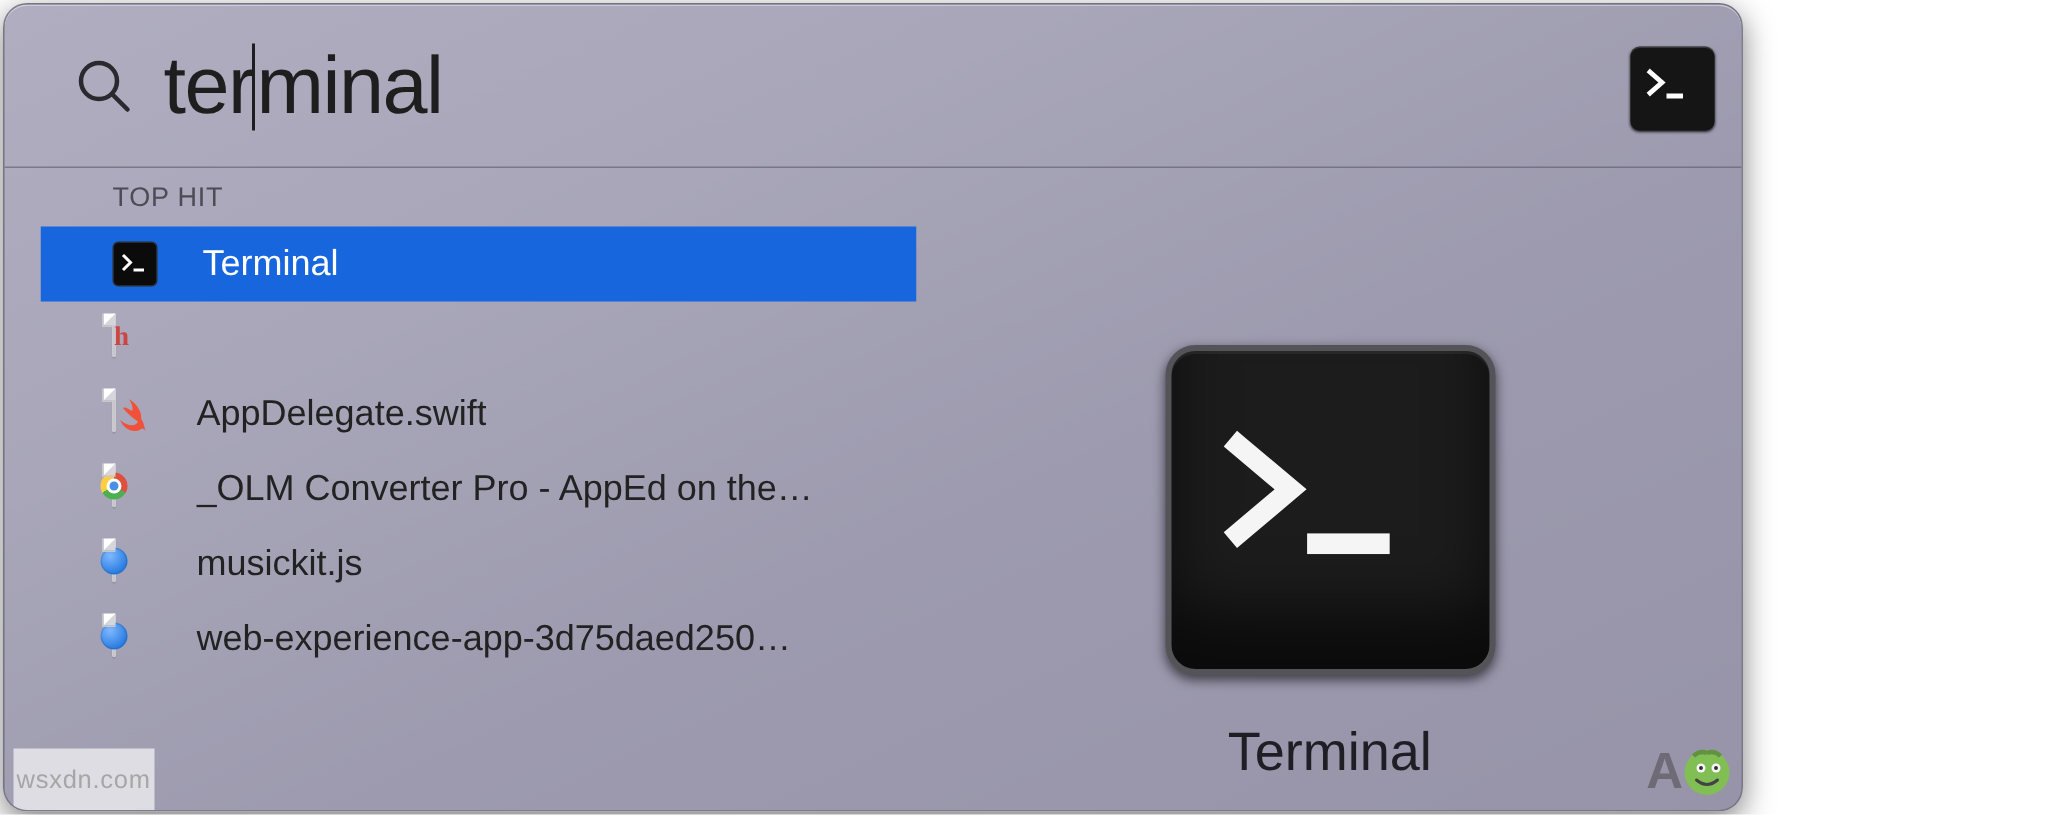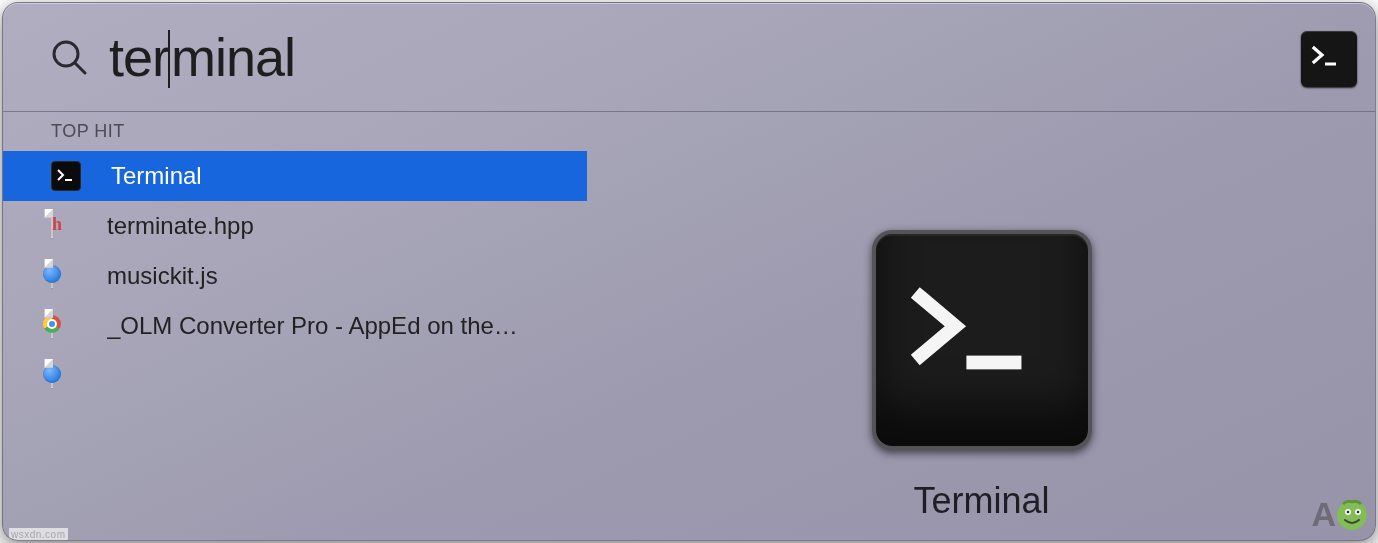--- a/index.html
+++ b/index.html
@@ -7,21 +7,21 @@
       padding: 0;
       box-sizing: border-box;
       font-family: -apple-system, "Helvetica Neue", Helvetica, Arial, sans-serif;
     }
     html, body {
       width: 1378px;
       height: 543px;
       overflow: hidden;
     }
     .spotlight-window {
-      width: 1374px;
+      width: 1160px;
       height: 539px;
       margin: 2px;
       border-radius: 16px;
       background: linear-gradient(155deg, #b0adc0 0%, #a8a6b8 30%, #9d9aaf 60%, #9794a9 100%);
       box-shadow: 0 6px 20px rgba(0,0,0,0.5), inset 0 1px 0 rgba(255,255,255,0.4);
       position: relative;
       overflow: hidden;
       border: 1px solid rgba(80,80,90,0.5);
     }
 
@@ -79,20 +79,21 @@
       display: flex;
       height: calc(100% - 108px);
       border-top: 1px solid rgba(0,0,0,0.15);
       border-top-color: rgba(90,88,100,0.6);
     }
     .results-pane {
       width: 585px;
       flex: 0 0 585px;
       overflow: hidden;
       border-right: 1px solid rgba(0,0,0,0.0);
+      margin-left: 24px;
     }
     .preview-pane {
       flex: 1;
       display: flex;
       flex-direction: column;
       align-items: center;
       justify-content: flex-start;
       padding-top: 118px;
       gap: 140px;
     }
@@ -243,24 +244,24 @@
     .watermark-r .green {
       color: #7fc24a;
       display:inline-block;
       width: 34px; height:34px;
       position: relative;
     }
     .watermark-l {
       position: absolute;
       left: 6px;
       bottom: -1px;
-      font-size: 10px;
+      font-size: 17px;
       color: #a6a6a6;
       background: rgba(255,255,255,0.65);
-      padding: 1px 2px;
+      padding: 11px 2px;
       letter-spacing: 0.5px;
     }
   </style>
 </head>
 <body>
 
 <div class="spotlight-window">
 
   <div class="search-row">
     <span class="search-icon-wrap">
@@ -294,42 +295,52 @@
           </svg>
         </span>
         <span class="result-label">Terminal</span>
       </div>
 
 
       <div class="result-item">
         <span class="file-icon">
           <span class="page-icon"><span class="page-letter red">h</span></span>
         </span>
-        <span class="result-label">terminate.hpp</span>
-      </div>
-
+      </div>
+
+      <div class="result-item">
+        <span class="file-icon">
+          <span class="page-icon">
+            <svg width="26" height="33" style="position:absolute;inset:0" viewBox="0 0 26 33">
+              <path d="M6 12 c5 6 10 9 10 9 c-1 3 -6 4 -12 -1 c3 7 10 9 14 6 c1 -1 2 0 3 1 c-1 -3 -1 -5 -3 -8 c1 -4 -3 -10 -8 -13 c2 3 3 7 2 8 c-2 -1 -5 -3 -6 -2 z" fill="#f05138"></path>
+            </svg>
+          </span>
+        </span>
+        <span class="result-label">AppDelegate.swift</span>
+      </div>
+
+      <div class="result-item">
+        <span class="file-icon">
+          <span class="page-icon"><span class="page-badge chrome"></span></span>
+        </span>
+        <span class="result-label">_OLM Converter Pro - AppEd on the…</span>
+      </div>
 
       <div class="result-item">
         <span class="file-icon">
           <span class="page-icon"><span class="page-badge blue"></span></span>
         </span>
         <span class="result-label">musickit.js</span>
       </div>
 
       <div class="result-item">
         <span class="file-icon">
-          <span class="page-icon"><span class="page-badge chrome"></span></span>
-        </span>
-        <span class="result-label">_OLM Converter Pro - AppEd on the…</span>
-      </div>
-
-      <div class="result-item">
-        <span class="file-icon">
           <span class="page-icon"><span class="page-badge blue"></span></span>
         </span>
+        <span class="result-label">web-experience-app-3d75daed250…</span>
       </div>
 
     </div>
 
     <div class="preview-pane">
       <div class="preview-icon">
         <svg width="170" height="130" viewBox="0 0 170 130">
           <path d="M18 18 L56 50 L18 82" stroke="#f5f5f5" stroke-width="15" fill="none" stroke-linecap="square" stroke-linejoin="miter"></path>
           <rect x="68" y="82" width="60" height="15" fill="#f5f5f5"></rect>
         </svg>

